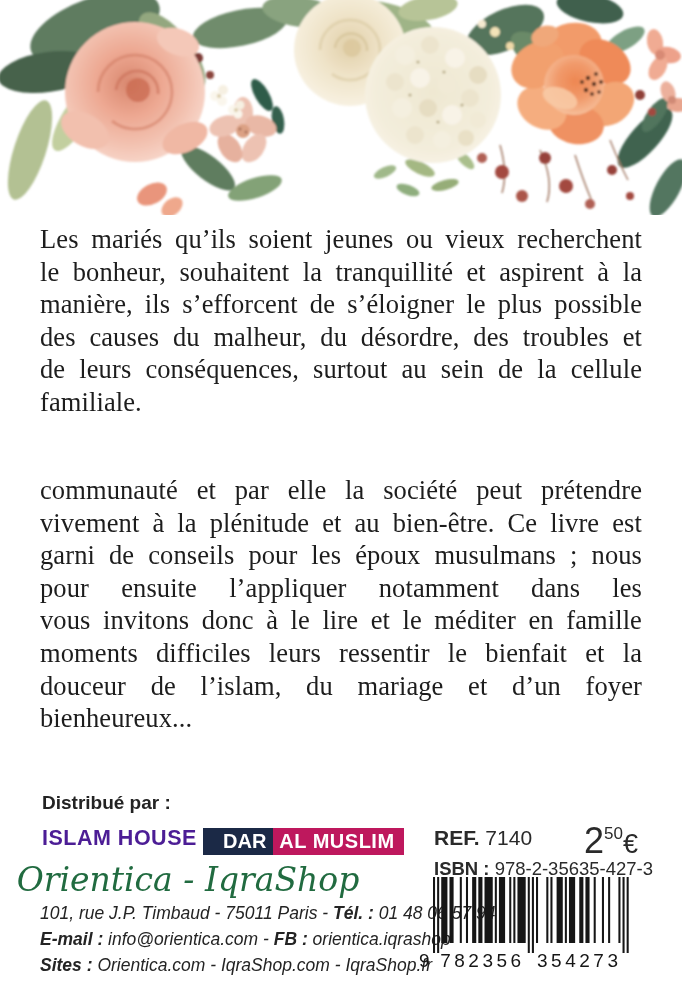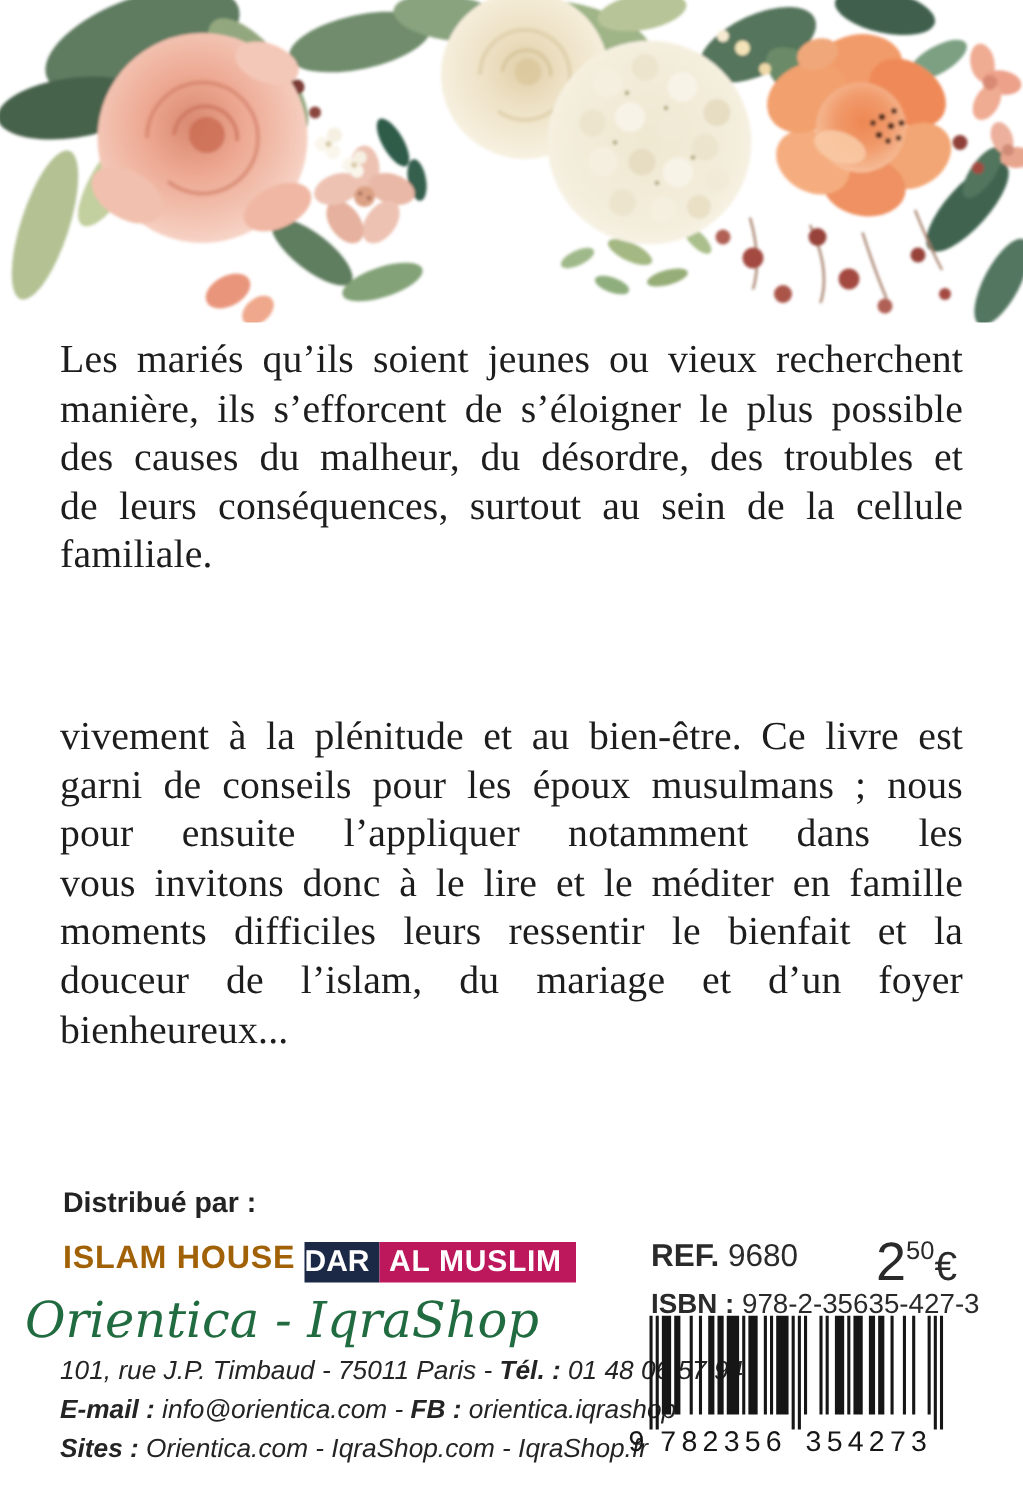--- a/index.html
+++ b/index.html
@@ -10,24 +10,24 @@
         color:#1d1d1d;letter-spacing:0.1px;}
   .p1{top:223px;}
   .p2{top:474px;}
   .line{text-align:justify;text-align-last:justify;}
   .line.last{text-align-last:left;}
 
   
   .distrib{position:absolute;left:42px;top:792px;font-family:"Liberation Sans",sans-serif;
            font-weight:700;font-size:19px;color:#232323;}
   .islamhouse{position:absolute;left:42px;top:826px;font-family:"Liberation Sans",sans-serif;
-           font-weight:700;font-size:21.5px;letter-spacing:0.5px;color:#a16207;}
+           font-weight:700;font-size:21.5px;letter-spacing:0.5px;color:#4c1d95;}
   .darlogo{position:absolute;left:203px;top:828px;display:flex;font-family:"Liberation Sans",sans-serif;
            font-weight:700;font-size:20px;line-height:27px;color:#fff;}
-  .darlogo .dar{background:#1b2946;padding:0 7px 0 0;}
+  .darlogo .dar{background:#1b2946;padding:0 7px 0 20px;}
   .darlogo .alm{background:#be185d;padding:0 9px 0 6px;letter-spacing:0.5px;}
   .script{position:absolute;left:12px;top:860px;width:352px;text-align:center;
           font-family:"DejaVu Serif",serif;font-style:italic;font-size:33px;
           color:#216b40;white-space:nowrap;}
   .addr{position:absolute;left:40px;top:900px;font-family:"Liberation Sans",sans-serif;
         font-style:italic;font-size:17.5px;line-height:26px;color:#242424;}
   .addr b{font-weight:700;}
 
   
   .refrow{position:absolute;left:434px;top:820px;width:204px;display:flex;
@@ -216,26 +216,28 @@
       <ellipse cx="658" cy="68" rx="13" ry="8" fill="#f0ab93" transform="rotate(-60 658 68)"></ellipse>
       <circle cx="660" cy="55" r="5" fill="#d88a74"></circle>
       <ellipse cx="668" cy="92" rx="11" ry="7" fill="#ecb09c" transform="rotate(70 668 92)"></ellipse>
       <ellipse cx="678" cy="105" rx="11" ry="7" fill="#e8a58e" transform="rotate(0 678 105)"></ellipse>
       <circle cx="672" cy="100" r="4" fill="#d08a76"></circle>
     </g>
   </svg>
 
   <div class="para p1">
       <div class="line">Les mariés qu’ils soient jeunes ou vieux recherchent</div>
+      <div class="line">le bonheur, souhaitent la tranquillité et aspirent à la</div>
       <div class="line">manière, ils s’efforcent de s’éloigner le plus possible</div>
       <div class="line">des causes du malheur, du désordre, des troubles et</div>
       <div class="line">de leurs conséquences, surtout au sein de la cellule</div>
       <div class="line last">familiale.</div>
     </div>
   <div class="para p2">
+      <div class="line">communauté et par elle la société peut prétendre</div>
       <div class="line">vivement à la plénitude et au bien-être. Ce livre est</div>
       <div class="line">garni de conseils pour les époux musulmans ; nous</div>
       <div class="line">pour ensuite l’appliquer notamment dans les</div>
       <div class="line">vous invitons donc à le lire et le méditer en famille</div>
       <div class="line">moments difficiles leurs ressentir le bienfait et la</div>
       <div class="line">douceur de l’islam, du mariage et d’un foyer</div>
       <div class="line last">bienheureux...</div>
     </div>
 
   <div class="distrib">Distribué par :</div>
@@ -245,21 +247,21 @@
       <span class="alm">AL MUSLIM</span>
   </div>
   <div class="script">Orientica - IqraShop</div>
   <div class="addr">
       <div><span>101, rue J.P. Timbaud - 75011 Paris - </span><b>Tél. : </b><span>01 48 06 57 94</span></div>
       <div><b>E-mail : </b><span>info@orientica.com - </span><b>FB : </b><span>orientica.iqrashop</span></div>
       <div><b>Sites : </b><span>Orientica.com - IqraShop.com - IqraShop.fr</span></div>
     </div>
 
   <div class="refrow">
-    <div class="ref"><b>REF. </b><span>9680</span></div>
+    <div class="ref"><b>REF. </b><span>7140</span></div>
     <div class="price"><span class="p-int">2</span><span class="p-sup">50</span><span class="p-cur">€</span></div>
   </div>
   <div class="isbn"><b>ISBN : </b><span>978-2-35635-427-3</span></div>
   <svg id="barcode" class="barcode" width="222" height="100" viewBox="0 0 222 100">
       <rect x="14.00" y="0" width="2.06" height="76" fill="#161616"></rect>
       <rect x="18.12" y="0" width="2.06" height="76" fill="#161616"></rect>
       <rect x="22.24" y="0" width="6.18" height="66" fill="#161616"></rect>
       <rect x="30.48" y="0" width="4.12" height="66" fill="#161616"></rect>
       <rect x="40.78" y="0" width="2.06" height="66" fill="#161616"></rect>
       <rect x="46.96" y="0" width="2.06" height="66" fill="#161616"></rect>

